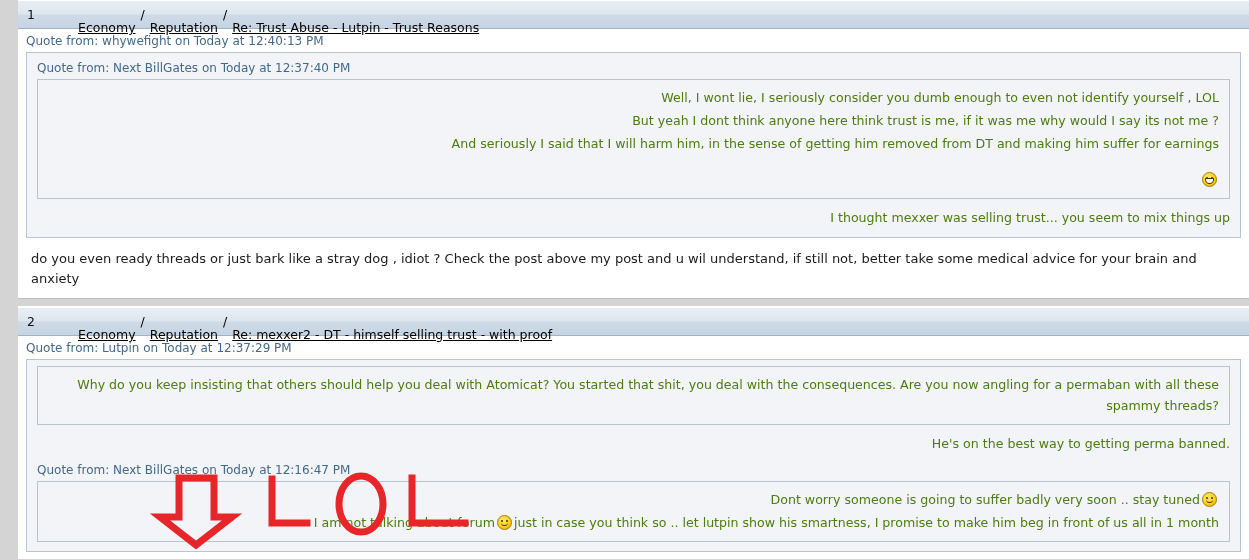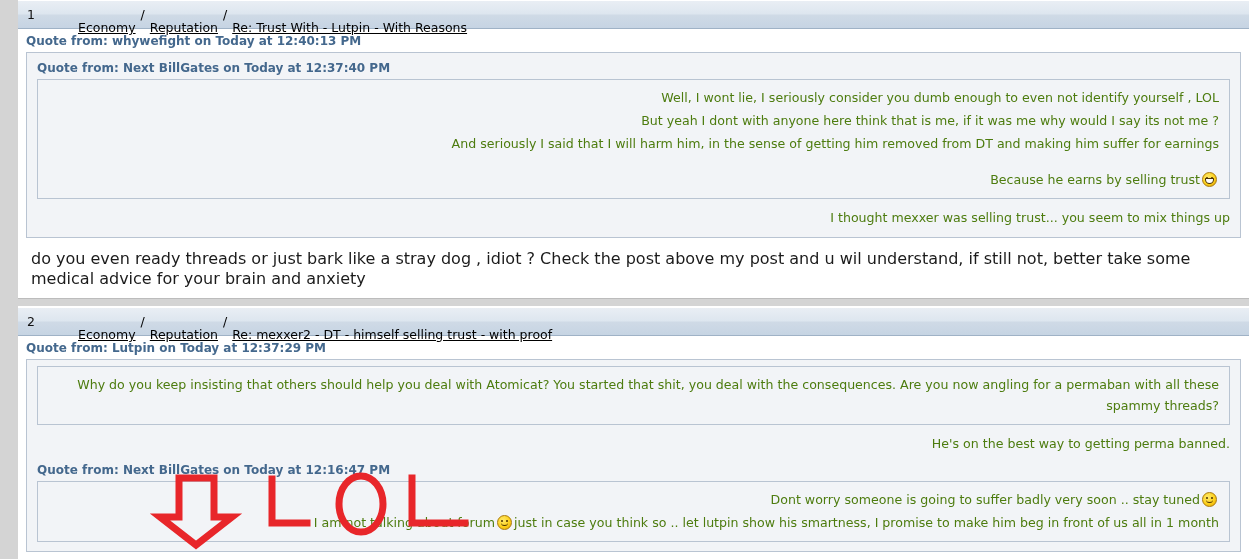--- a/index.html
+++ b/index.html
@@ -46,21 +46,21 @@
     cursor: pointer;
     margin-top: 26px;
   }
   .crumb-sep { padding: 0 5px; color: #000; text-decoration: none; }
 
   .post-body { padding: 0; background: #fff; }
 
   
   .qheader {
     color: #44688d;
-    font-weight: bold;
+    font-weight: normal;
     font-size: 12px;
     padding: 5px 0 4px 0;
   }
   .qbox {
     border: 1px solid #b9c4d2;
     background: #f2f4f7;
     padding: 6px 10px 7px 10px;
     margin: 0 0 2px 0;
   }
   .qbox.level1 { background: #f2f4f7; }
@@ -73,21 +73,21 @@
     line-height: 21px;
     padding: 1px 0;
     white-space: pre-wrap;
     text-align: right;
   }
   .blankline { height: 13px; }
 
   .outer-quote-wrap { padding: 0 8px 0 8px; }
   .post-text {
     color: #1b1b1b;
-    font-size: 16px;
+    font-size: 13px;
     line-height: 20px;
     padding: 9px 5px 9px 5px;
   }
 
   .gap {
     height: 9px;
     background: #d4d4d4;
     border-top: 1px solid #bcbcbc;
     border-bottom: 1px solid #ffffff;
   }
@@ -144,39 +144,39 @@
 
     <div class="post">
 
       <div class="post-head">
         <div class="post-num">1</div>
         <div class="crumbs">
           <a>Economy</a>
           <span class="crumb-sep">/</span>
           <a>Reputation</a>
           <span class="crumb-sep">/</span>
-          <a>Re: Trust With - Lutpin - With Reasons</a>
+          <a>Re: Trust Abuse - Lutpin - Trust Reasons</a>
         </div>
       </div>
 
       <div class="post-body">
         <div class="outer-quote-wrap">
 
           <div class="qheader">Quote from: whywefight on Today at 12:40:13 PM</div>
 
           <div class="qbox level1">
 
             <div class="qheader" style="padding-top:2px">Quote from: Next BillGates on Today at 12:37:40 PM</div>
 
             <div class="qbox level2">
               <div class="qline">Well, I wont lie, I seriously consider you dumb enough to even not identify yourself , LOL</div>
-              <div class="qline">But yeah I dont with anyone here think that is me, if it was me why would I say its not me ?</div>
+              <div class="qline">But yeah I dont think anyone here think trust is me, if it was me why would I say its not me ?</div>
               <div class="qline">And seriously I said that I will harm him, in the sense of getting him removed from DT and making him suffer for earnings</div>
               <div class="blankline"></div>
-              <div class="qline"><span>Because he earns by selling trust</span><span class="emo grin"><span class="mouth"></span></span></div>
+              <div class="qline"><span class="emo grin"><span class="mouth"></span></span></div>
             </div>
 
             <div class="qline" style="padding-top:6px;padding-bottom:2px">I thought mexxer was selling trust... you seem to mix things up</div>
           </div>
 
           <div class="post-text">do you even ready threads or just bark like a stray dog , idiot ? Check the post above my post and u wil understand, if still not, better take some medical advice for your brain and anxiety</div>
         </div>
       </div>
     </div>
 

